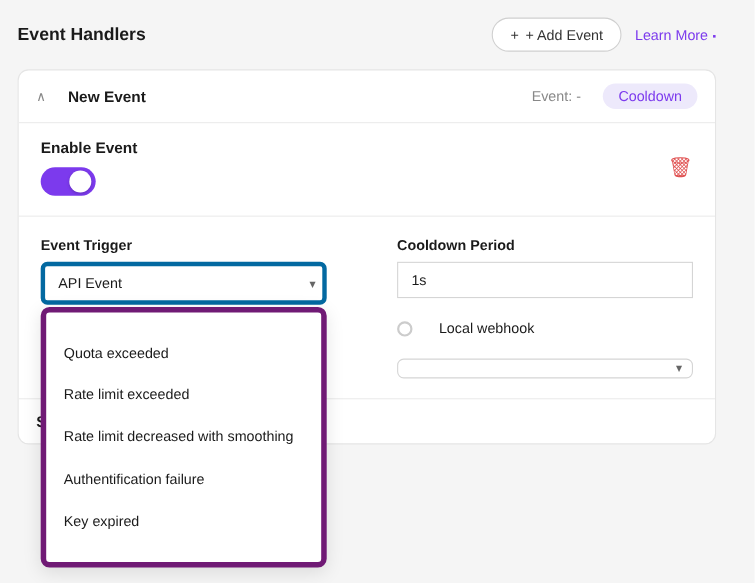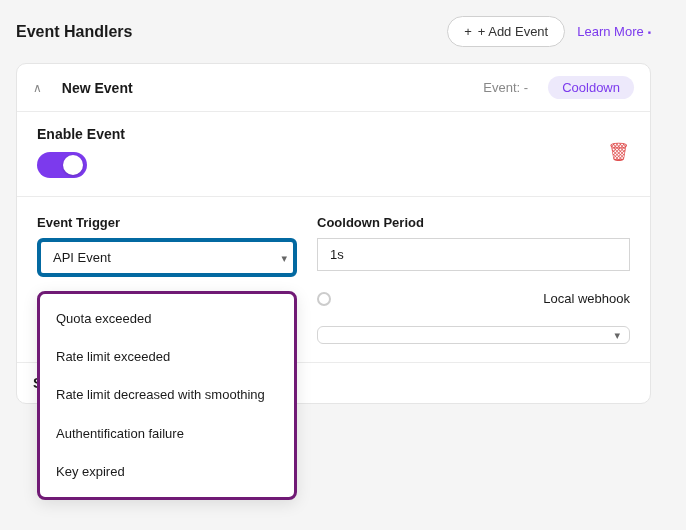--- a/index.html
+++ b/index.html
@@ -158,21 +158,21 @@
       gap: 20px;
       align-items: flex-start;
       position: relative;
     }
     .field-group {
       display: flex;
       flex-direction: column;
       gap: 8px;
     }
     .field-group.trigger { flex: 0 0 260px; }
-    .field-group.cooldown { flex: 1; }
+    .field-group.cooldown { flex: 1; margin-left: 44px; }
 
     .field-label {
       font-weight: 600;
       font-size: 13px;
       color: #1a1a1a;
     }
     .select-wrapper {
       position: relative;
     }
     .select-input {
@@ -206,42 +206,40 @@
       outline: none;
     }
 
     
     .dropdown-menu {
       position: absolute;
       top: calc(100% + 2px);
       left: 0;
       width: 260px;
       background: white;
-      border: 3px solid #701a75;
+      border: 5px solid #701a75;
       border-radius: 8px;
       box-shadow: 0 4px 16px rgba(0,0,0,0.10);
       z-index: 100;
-      padding: 6px 0;
-      margin-top: 12px;
+      padding: 18px 0;
     }
     .dropdown-item {
       padding: 10px 16px;
       font-size: 13px;
       color: #1a1a1a;
       cursor: pointer;
       line-height: 1.4;
     }
 
     
     .webhook-row {
       display: flex;
       align-items: center;
       gap: 24px;
       margin-top: 12px;
-      justify-content: space-between;
     }
     .radio-circle {
       width: 14px;
       height: 14px;
       border-radius: 50%;
       border: 2px solid #ccc;
       background: white;
       flex-shrink: 0;
     }
     .webhook-label {

